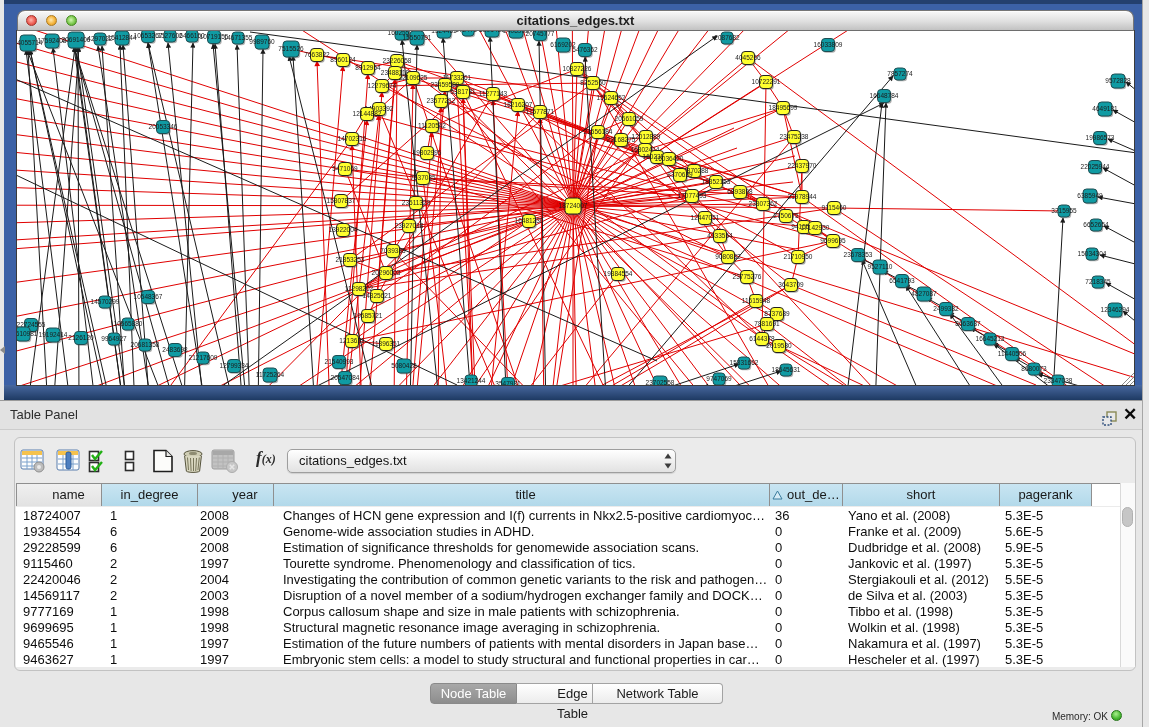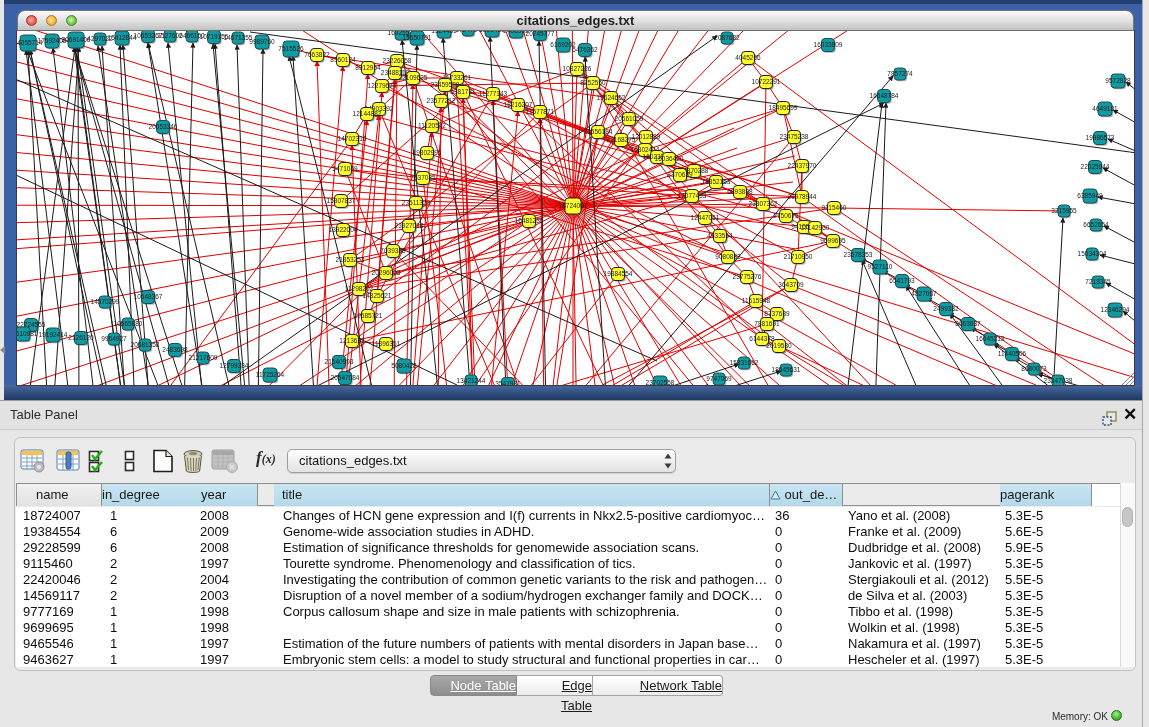--- a/index.html
+++ b/index.html
@@ -35,34 +35,34 @@
 
 
 .ticon { top:449px; }
 #dropdown { left:287px; top:449px; width:389px; height:24px; border:1px solid #9e9e9e; border-radius:5px;
   background:linear-gradient(#ffffff,#ededed 60%, #e2e2e2); box-shadow:0 1px 1px rgba(0,0,0,0.12); }
 #ddtext { left:299px; top:453px; font-size:13px; color:#141414; }
 #ddarrows { left:662px; top:452px; }
 
 
 #thead { left:16px; top:483px; width:1076px; height:23px; border-top:1px solid #8f8f8f; border-bottom:1px solid #8f8f8f; }
-.th { position:absolute; box-sizing:border-box; top:0; height:22px; line-height:22px; text-align:left; font-size:13px; color:#191919;
+.th { position:absolute; box-sizing:border-box; top:0; height:22px; line-height:22px; text-align:center; font-size:13px; color:#191919;
   background:linear-gradient(#c9e5f2,#b2d9ea); border-right:1px solid #8f8f8f; }
 .th.gray { background:linear-gradient(#f0f0f0,#e2e2e2); }
 #tbody { left:16px; top:507px; width:1104px; height:160px; background:#fff; }
 #tbwhite2 { left:1092px; top:483px; width:28px; height:23px; background:#fff; border-top:1px solid #8f8f8f; }
 .trow { position:absolute; left:0; width:1104px; height:16px; }
 .c { position:absolute; top:1px; font-size:13px; color:#0d0d0d; white-space:nowrap; }
 #vsb { left:1120px; top:483px; width:15px; height:184px; background:#fafafa; border-left:1px solid #d9d9d9; }
 #vsbthumb { left:1122px; top:507px; width:11px; height:20px; border-radius:6px; background:#c6c6c6; border:1px solid #b0b0b0; }
 
 
 #tabs { left:430px; top:675px; height:21px; }
-.tab { position:absolute; top:0; height:21px; line-height:20px; text-align:right; font-size:13px; color:#1c1c1c;
-  background:linear-gradient(#ffffff,#ececec); border:1px solid #a3a3a3;text-decoration:underline; }
+.tab { position:absolute; top:8px; height:21px; line-height:20px; text-align:center; font-size:13px; color:#1c1c1c;
+  background:linear-gradient(#ffffff,#ececec); border:1px solid #a3a3a3; }
 #tab1 { left:0; width:87px; border-radius:4px 0 0 4px; background:linear-gradient(#a8a8a8,#8d8d8d); color:#fff; border-color:#8a8a8a; }
 #tab2 { left:87px; width:76px; border-left:none;padding-left:36px; }
 #tab3 { left:163px; width:130px; border-left:none; border-radius:0 4px 4px 0; }
 
 
 #mem { left:1020px; top:711px; width:88px; text-align:right; font-size:10px; color:#2b2b2b; }
 #memdot { left:1111px; top:710px; width:11px; height:11px; border-radius:50%;
   background:radial-gradient(circle at 4px 3px, #a9ef8d, #46b630 60%, #2f8f1e); border:1px solid #267519; }
 </style></head>
 <body>
@@ -886,25 +886,26 @@
   <div class="abs" id="dropdown"></div>
   <div class="abs" id="ddtext">citations_edges.txt</div>
   <svg class="abs" id="ddarrows" width="12" height="18">
     <path d="M6 1.5L9.5 6.5H2.5z" fill="#3c3c3c"></path>
     <path d="M6 16.5L9.5 11.5H2.5z" fill="#3c3c3c"></path>
   </svg>
 
   <div class="abs" id="thead">
     <div class="th gray" style="left:0; width:86px; border-left:1px solid #8f8f8f; padding-left:19px;">name</div>
     <div class="th" style="left:86px; width:96px; padding-left:0;">in_degree</div>
-    <div class="th" style="left:166px; width:76px; padding-left:19px;">year</div>
+    <div class="th" style="left:182px; width:76px; padding-left:19px;">year</div>
     <div class="th" style="left:258px; width:496px; padding-left:8px;">title</div>
     <div class="th" style="left:754px; width:73px;"><svg width="11" height="10" style="vertical-align:-1px">
           <path d="M5.5 1L10 9H1z" fill="#d6ecf6" stroke="#3a7d9e"></path>
         </svg> out_de…</div>
+    <div class="th" style="left:827px; width:157px;">short</div>
     <div class="th" style="left:984px; width:92px;">pagerank</div>
   </div>
   <div class="abs" id="tbwhite2"></div>
   <div class="abs" id="tbody">
 <div class="trow" style="top:0px">
 <span class="c" style="left:7px">18724007</span>
 <span class="c" style="left:94px">1</span>
 <span class="c" style="left:184px">2008</span>
 <span class="c" style="left:267px">Changes of HCN gene expression and I(f) currents in Nkx2.5-positive cardiomyoc…</span>
 <span class="c" style="left:759px">36</span>
@@ -962,20 +963,21 @@
 <span class="c" style="left:184px">1998</span>
 <span class="c" style="left:267px">Corpus callosum shape and size in male patients with schizophrenia.</span>
 <span class="c" style="left:759px">0</span>
 <span class="c" style="left:832px">Tibbo et al. (1998)</span>
 <span class="c" style="left:989px">5.3E-5</span>
 </div>
 <div class="trow" style="top:112px">
 <span class="c" style="left:7px">9699695</span>
 <span class="c" style="left:94px">1</span>
 <span class="c" style="left:184px">1998</span>
+<span class="c" style="left:267px">Structural magnetic resonance image averaging in schizophrenia.</span>
 <span class="c" style="left:759px">0</span>
 <span class="c" style="left:832px">Wolkin et al. (1998)</span>
 <span class="c" style="left:989px">5.3E-5</span>
 </div>
 <div class="trow" style="top:128px">
 <span class="c" style="left:7px">9465546</span>
 <span class="c" style="left:94px">1</span>
 <span class="c" style="left:184px">1997</span>
 <span class="c" style="left:267px">Estimation of the future numbers of patients with mental disorders in Japan base…</span>
 <span class="c" style="left:759px">0</span>

